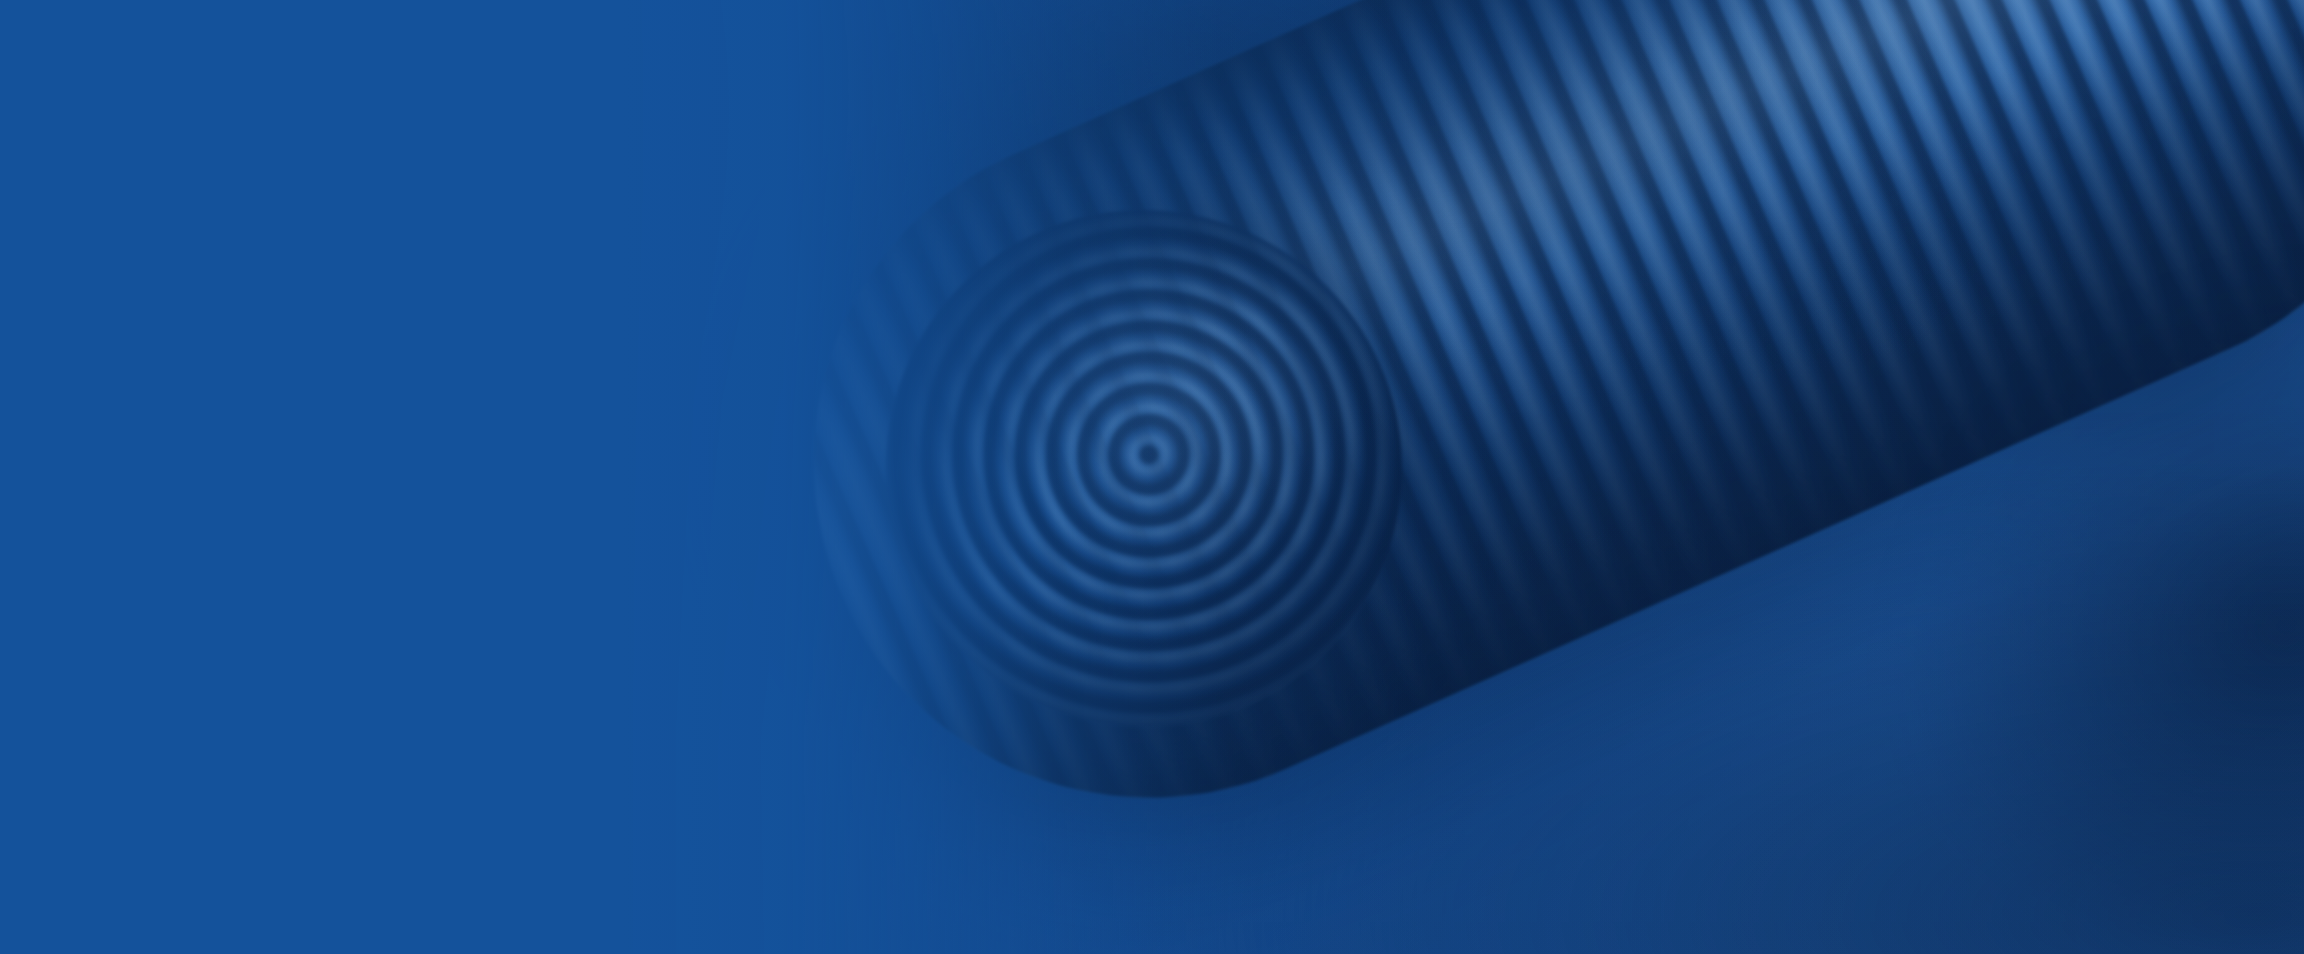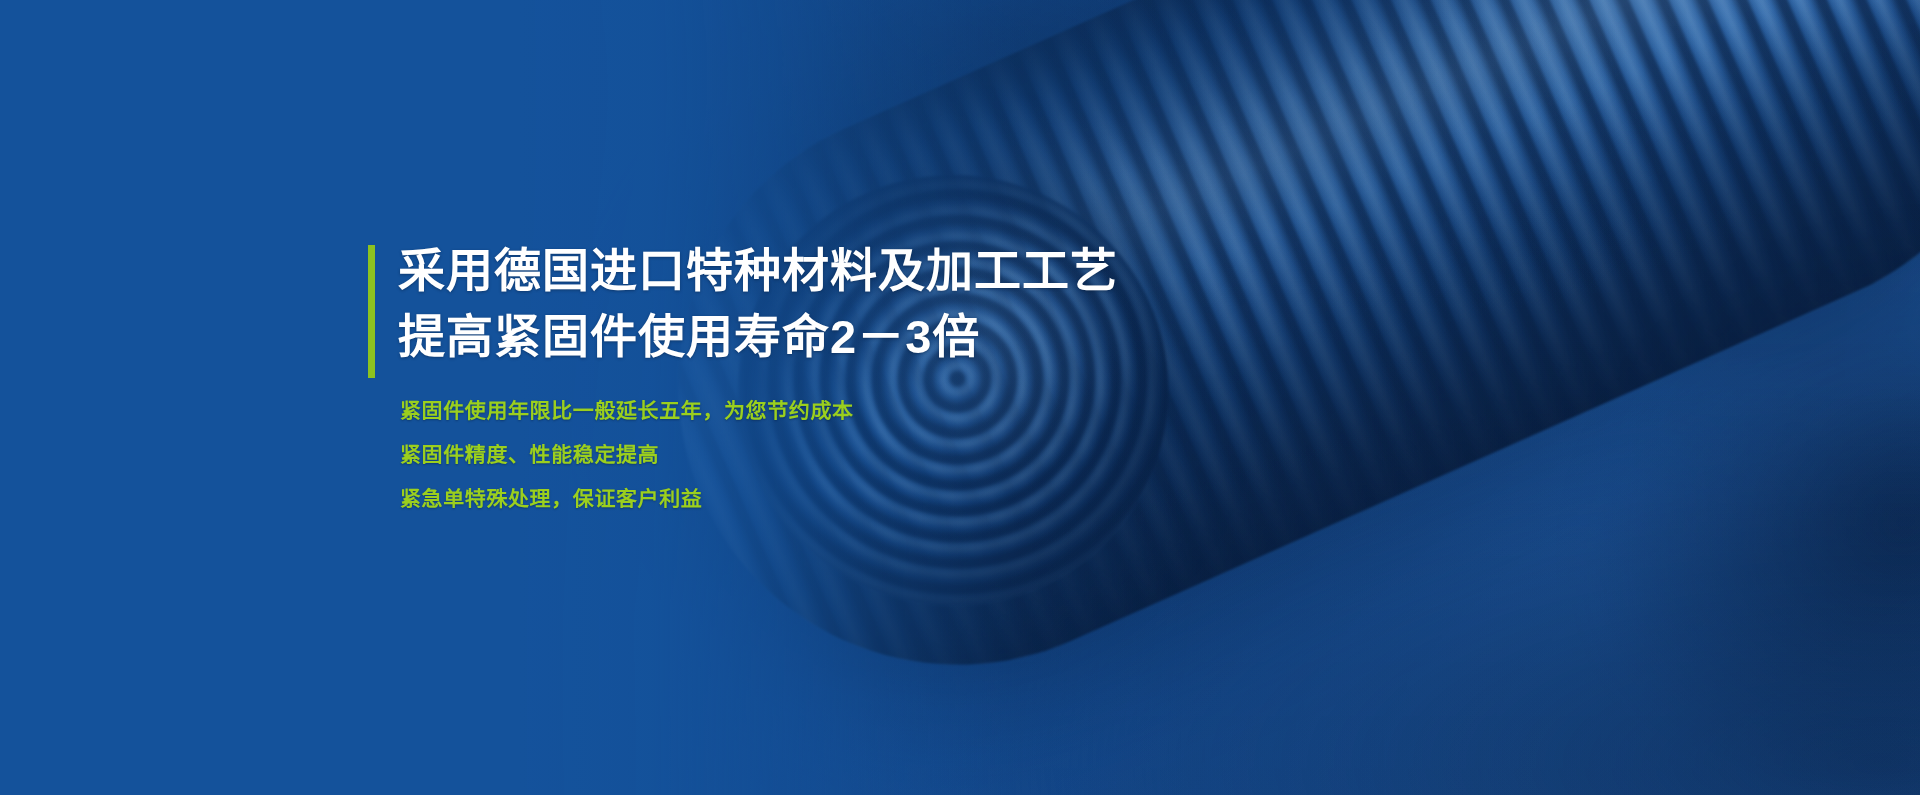--- a/index.html
+++ b/index.html
@@ -303,28 +303,13 @@
       <div class="bolt-bore-shade"></div>
       <div class="bolt-shadow"></div>
     </div>
 
     <div class="photo-tint"></div>
     <div class="photo-blue"></div>
     <div class="bg-vignette"></div>
     <div class="photo-wash"></div>
   </div>
 
-  <div class="copy">
-
-    <div class="headline-group">
-      <span class="accent-bar"></span>
-      <h1 class="headline">采用德国进口特种材料及加工工艺</h1>
-      <h1 class="headline">提高紧固件使用寿命2－3倍</h1>
-    </div>
-
-    <div class="subcopy">
-      <p class="sub-line">紧固件使用年限比一般延长五年，为您节约成本</p>
-      <p class="sub-line">紧固件精度、性能稳定提高</p>
-      <p class="sub-line">紧急单特殊处理，保证客户利益</p>
-    </div>
-
-  </div>
 </div>
 
 </body></html>

